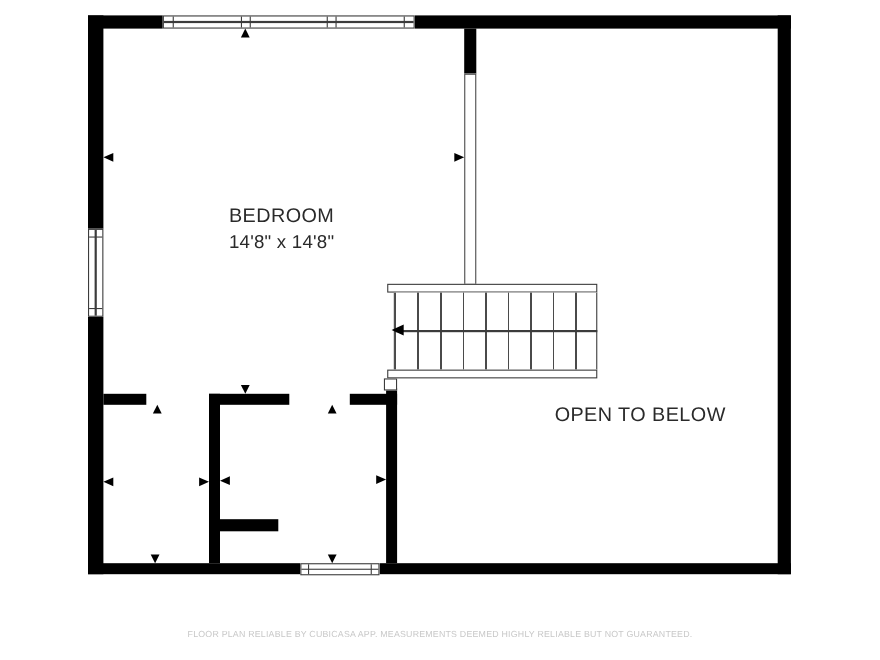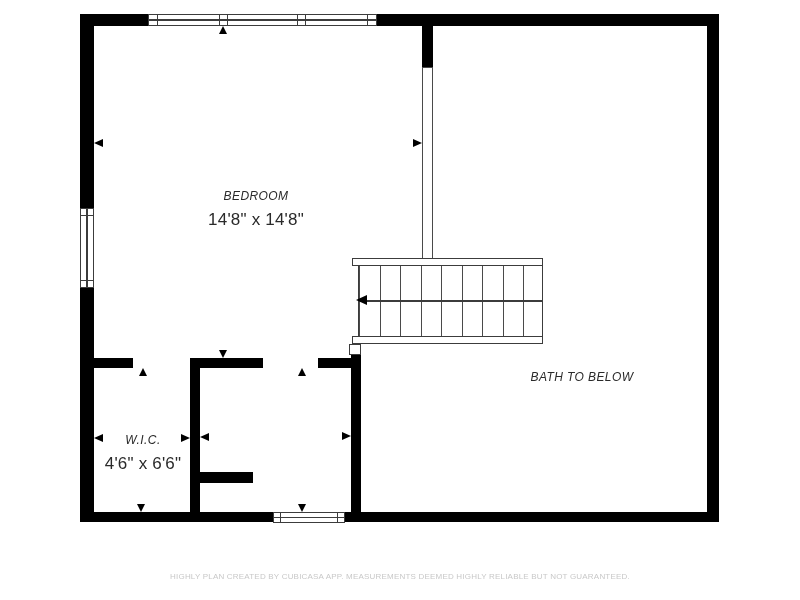--- a/index.html
+++ b/index.html
@@ -21,21 +21,21 @@
   .hline{background:#3c3c3c;height:1.5px;}
   
   .tri{width:0;height:0;border-style:solid;}
   .tri-left {border-width:4.5px 9px 4.5px 0;border-color:transparent #000 transparent transparent;}
   .tri-right{border-width:4.5px 0 4.5px 9px;border-color:transparent transparent transparent #000;}
   .tri-up   {border-width:0 4.5px 8px 4.5px;border-color:transparent transparent #000 transparent;}
   .tri-down {border-width:8px 4.5px 0 4.5px;border-color:#000 transparent transparent transparent;}
   .tri-big-left{border-width:5.5px 11px 5.5px 0;border-color:transparent #000 transparent transparent;}
   
   .room-label{color:#2a2a2a;text-align:center;white-space:nowrap;transform:translateX(-50%);}
-  .room-name{font-size:12px;line-height:24px;letter-spacing:0.4px;font-style:italic;}
+  .room-name{font-size:18px;line-height:24px;letter-spacing:0.4px;}
   .room-dims{font-size:17px;line-height:24px;letter-spacing:0.2px;}
   .footer{color:#c8c8c8;font-size:8px;letter-spacing:0.2px;text-align:center;width:100%;white-space:nowrap;}
 </style>
 </head>
 <body>
 
 <div class="stage">
 
   <div class="abs wall" style="left:80px;top:14px;width:68px;height:12px;"></div>
   <div class="abs wall" style="left:377px;top:14px;width:342px;height:12px;"></div>
@@ -94,25 +94,21 @@
   <div class="abs tri tri-left" style="left:200px;top:432.5px;"></div>
   <div class="abs tri tri-right" style="left:342px;top:431.5px;"></div>
   <div class="abs tri tri-up" style="left:297.5px;top:368px;"></div>
   <div class="abs tri tri-down" style="left:297.5px;top:504px;"></div>
 
   <div class="abs room-label" style="left:256px;top:184px;">
     <div class="room-name">BEDROOM</div>
     <div class="room-dims">14'8" x 14'8"</div>
   </div>
 
-  <div class="abs room-label" style="left:143px;top:428px;">
-    <div class="room-name">W.I.C.</div>
-    <div class="room-dims">4'6" x 6'6"</div>
-  </div>
 
 
   <div class="abs room-label" style="left:582px;top:365px;">
-    <div class="room-name">BATH TO BELOW</div>
+    <div class="room-name">OPEN TO BELOW</div>
   </div>
 
-  <div class="abs footer" style="left:0;top:572px;">HIGHLY PLAN CREATED BY CUBICASA APP. MEASUREMENTS DEEMED HIGHLY RELIABLE BUT NOT GUARANTEED.</div>
+  <div class="abs footer" style="left:0;top:572px;">FLOOR PLAN RELIABLE BY CUBICASA APP. MEASUREMENTS DEEMED HIGHLY RELIABLE BUT NOT GUARANTEED.</div>
 
 </div>
 
 </body></html>

